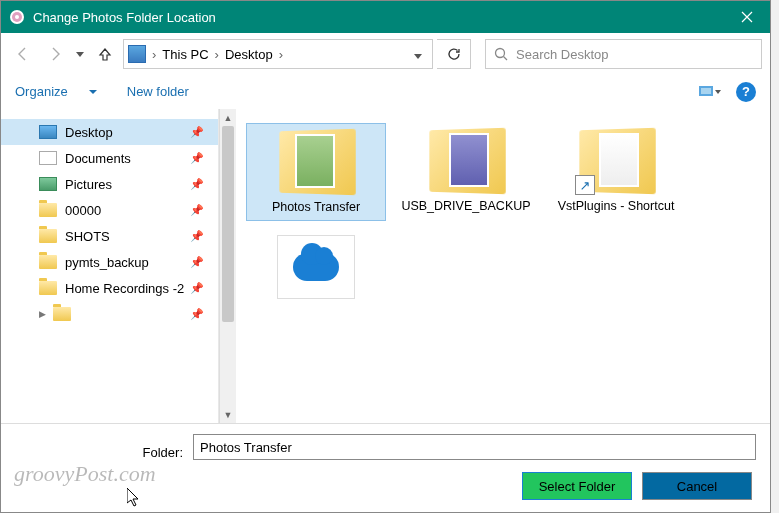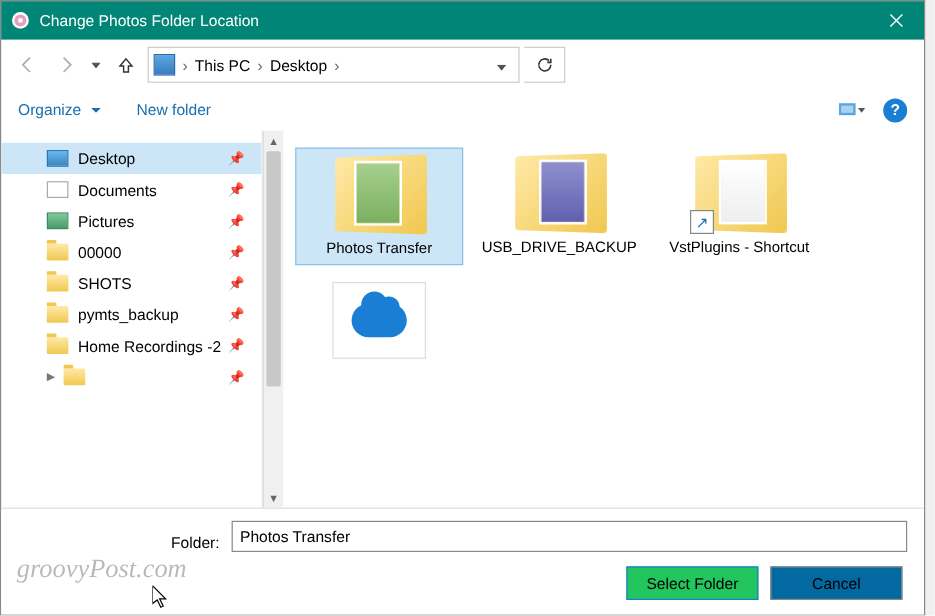--- a/index.html
+++ b/index.html
@@ -21,21 +21,21 @@
 .bc-icon { width: 18px; height: 18px; background: linear-gradient(#5aa7e0,#3a7bc0); border: 1px solid #2a6bb0; margin-right: 4px; }
 .bc-seg { padding: 2px 4px; cursor: pointer; }
 .bc-sep { color: #666; }
 .bc-dd { margin-left: auto; padding: 0 6px; cursor: pointer; color: #555; }
 .refresh-btn { width: 34px; height: 30px; border: 1px solid #ccc; border-left: none; display: flex; align-items: center; justify-content: center; cursor: pointer; }
 .search-box { flex: 1; height: 30px; border: 1px solid #ccc; margin-left: 10px; display: flex; align-items: center; padding: 0 8px; color: #888; font-size: 13px; }
 .search-box svg { margin-right: 8px; flex-shrink: 0; }
 
 
 .toolbar { height: 34px; display: flex; align-items: center; padding: 0 14px; gap: 30px; border-bottom: 1px solid transparent; }
-.tool-link { font-size: 13px; cursor: pointer; display: flex; align-items: center; gap: 8px; }
+.tool-link { font-size: 13px; cursor: pointer; display: flex; align-items: center; gap: 21px; }
 .tool-link.organize { color: #1a6fb0; }
 .tool-link.newfolder { color: #1a6fb0; }
 .tool-right { margin-left: auto; display: flex; align-items: center; gap: 12px; }
 .view-btn { width: 28px; height: 22px; display: flex; align-items: center; justify-content: center; cursor: pointer; }
 .help-btn { width: 20px; height: 20px; border-radius: 50%; background: #1a7fd4; color: #fff; font-size: 13px; font-weight: bold; display: flex; align-items: center; justify-content: center; cursor: pointer; }
 
 
 .body-split { flex: 1; display: flex; min-height: 0; }
 .sidebar { width: 235px; border-right: 1px solid #e8e8e8; overflow-y: auto; padding-top: 10px; font-size: 13px; }
 .sb-group { padding-left: 20px; display: flex; align-items: center; height: 24px; font-weight: normal; }
@@ -138,20 +138,27 @@
         <svg width="8" height="5" viewBox="0 0 8 5">
             <path d="M0 0 L4 5 L8 0" fill="#555"></path>
           </svg>
       </span>
     </div>
     <div class="refresh-btn">
       <svg width="14" height="14" viewBox="0 0 14 14">
           <path d="M12 7 A5 5 0 1 1 10.5 3.5 M12 2 L12 5 L9 5" fill="none" stroke="#333" stroke-width="1.3"></path>
         </svg>
     </div>
+    <div class="search-box">
+      <svg width="14" height="14" viewBox="0 0 14 14">
+          <circle cx="6" cy="6" r="4.5" fill="none" stroke="#888" stroke-width="1.3"></circle>
+          <path d="M9.5 9.5 L13 13" stroke="#888" stroke-width="1.3"></path>
+        </svg>
+      <span>Search Desktop</span>
+    </div>
   </div>
 
   <div class="toolbar">
     <div class="tool-link organize">
       <span>Organize</span>
       <svg width="8" height="4" viewBox="0 0 8 4">
           <path d="M0 0 L4 4 L8 0" fill="#1a6fb0"></path>
         </svg>
     </div>
     <div class="tool-link newfolder">New folder</div>

